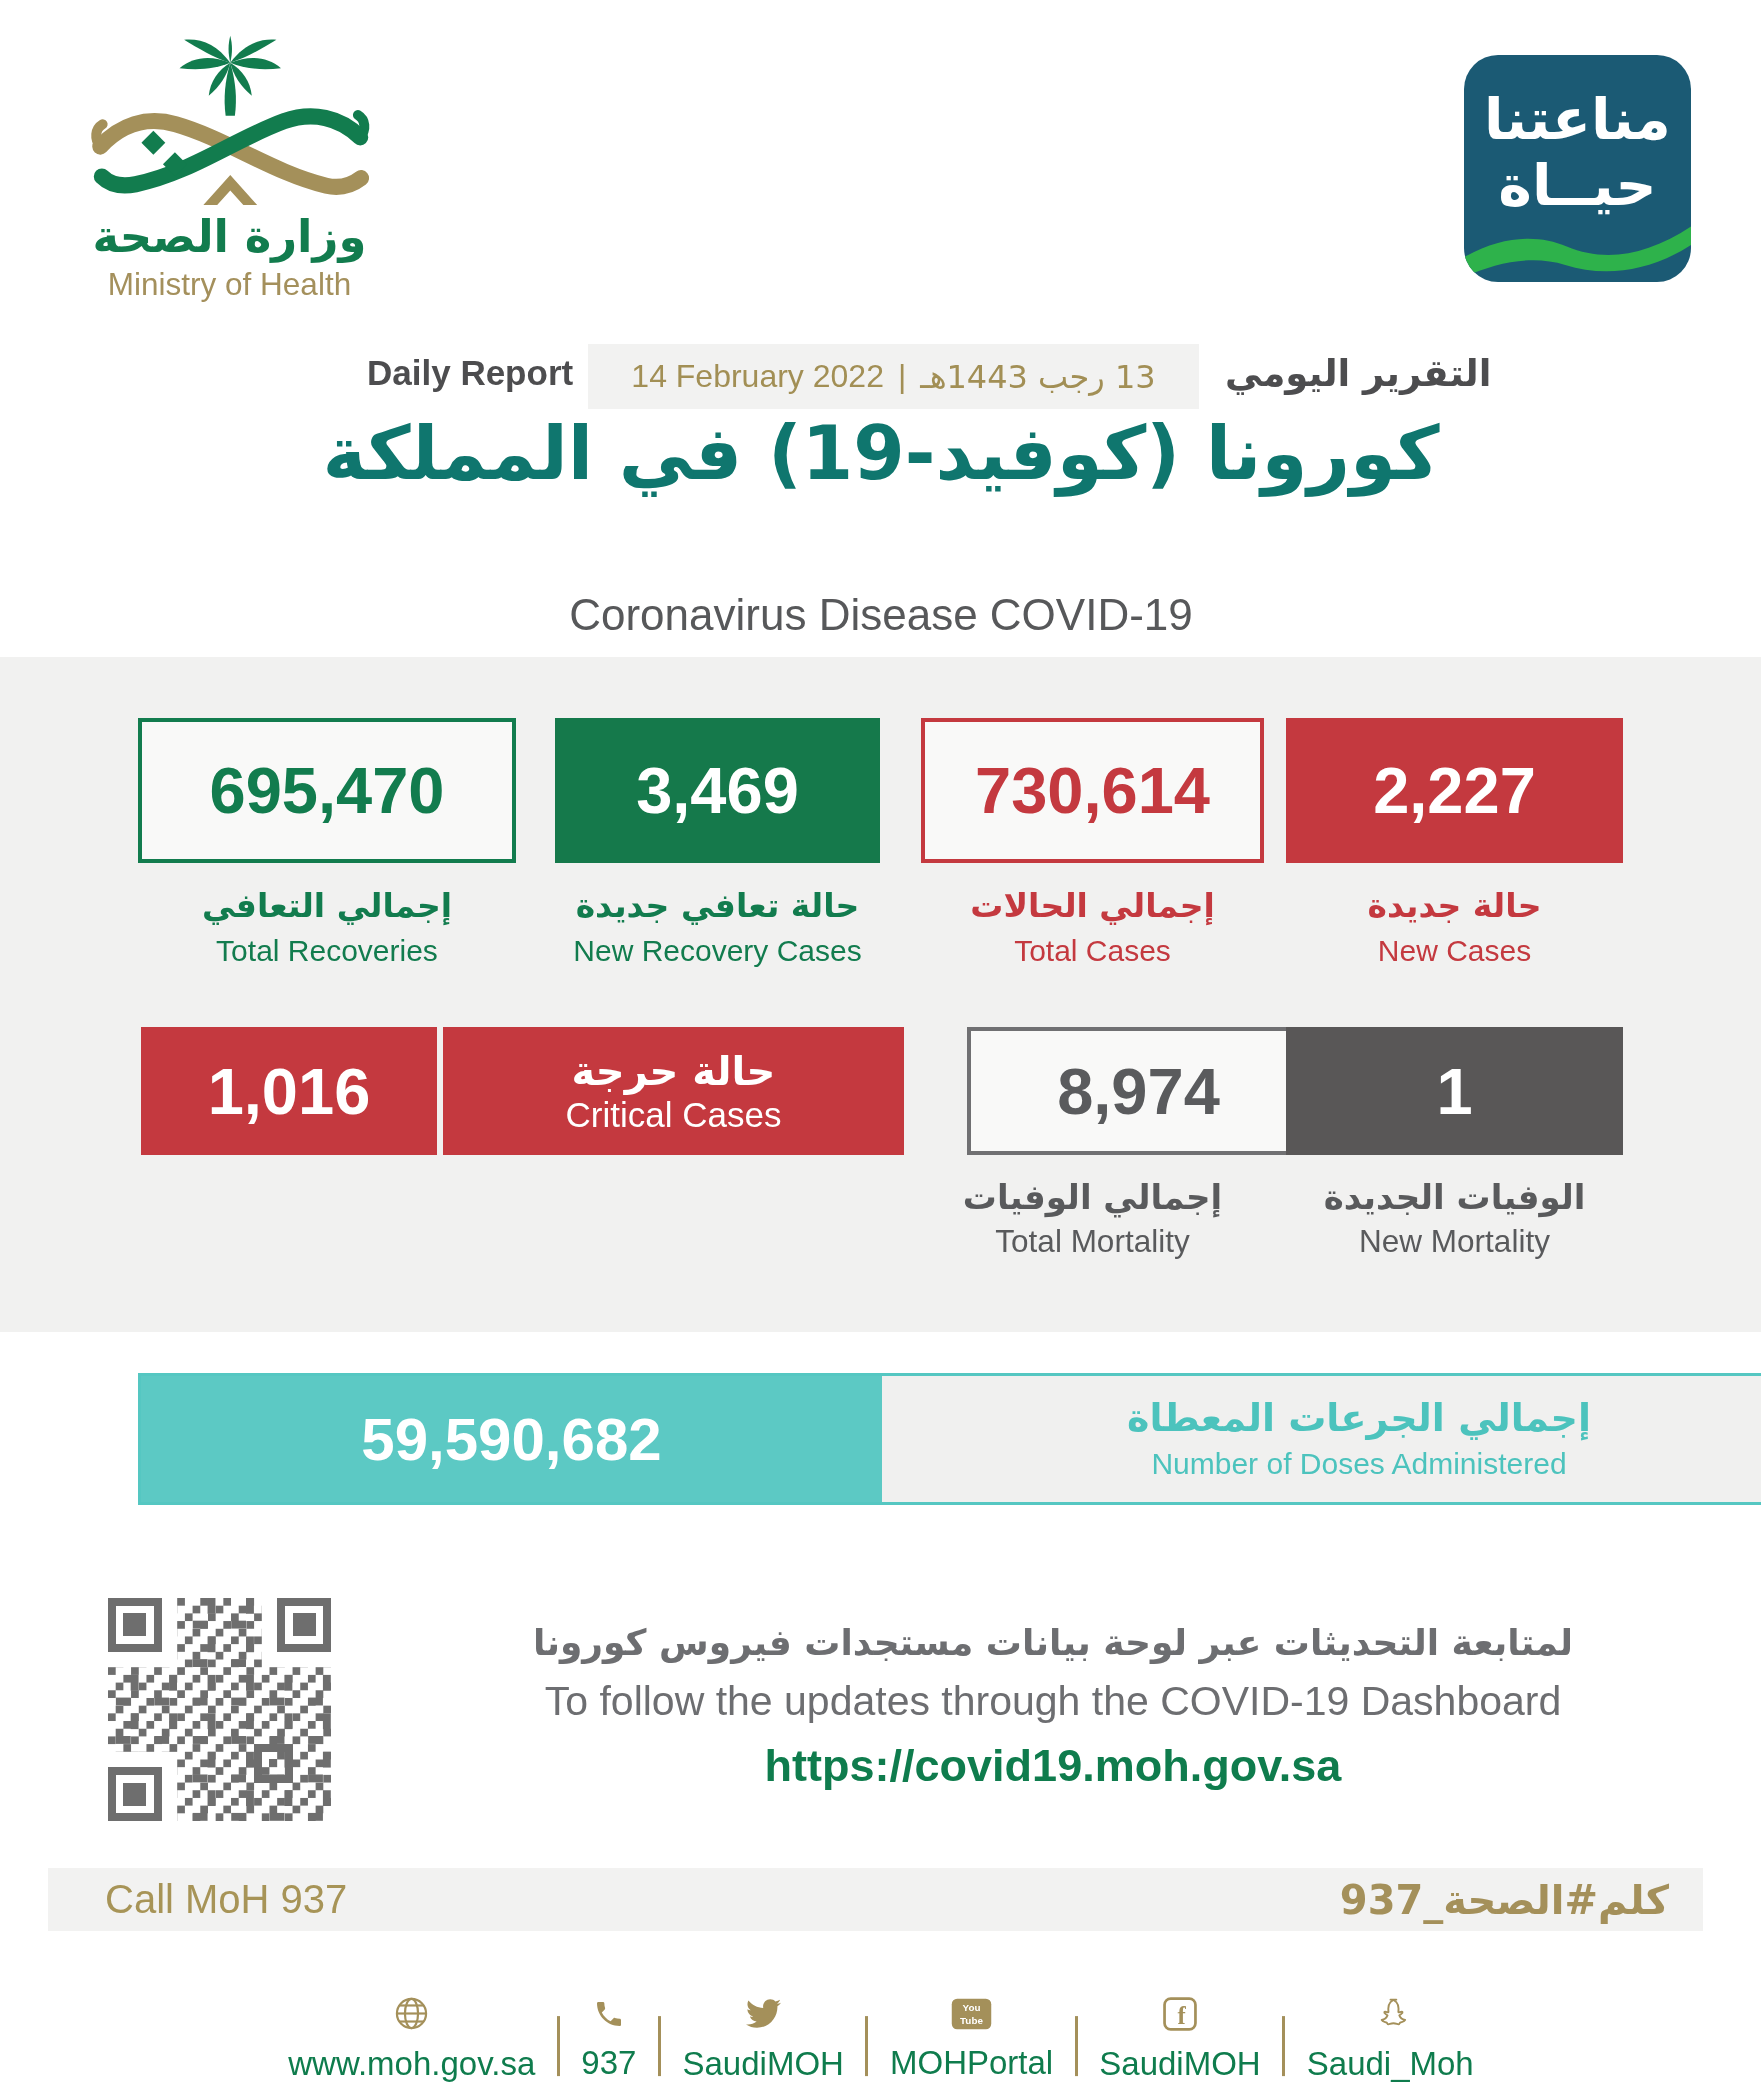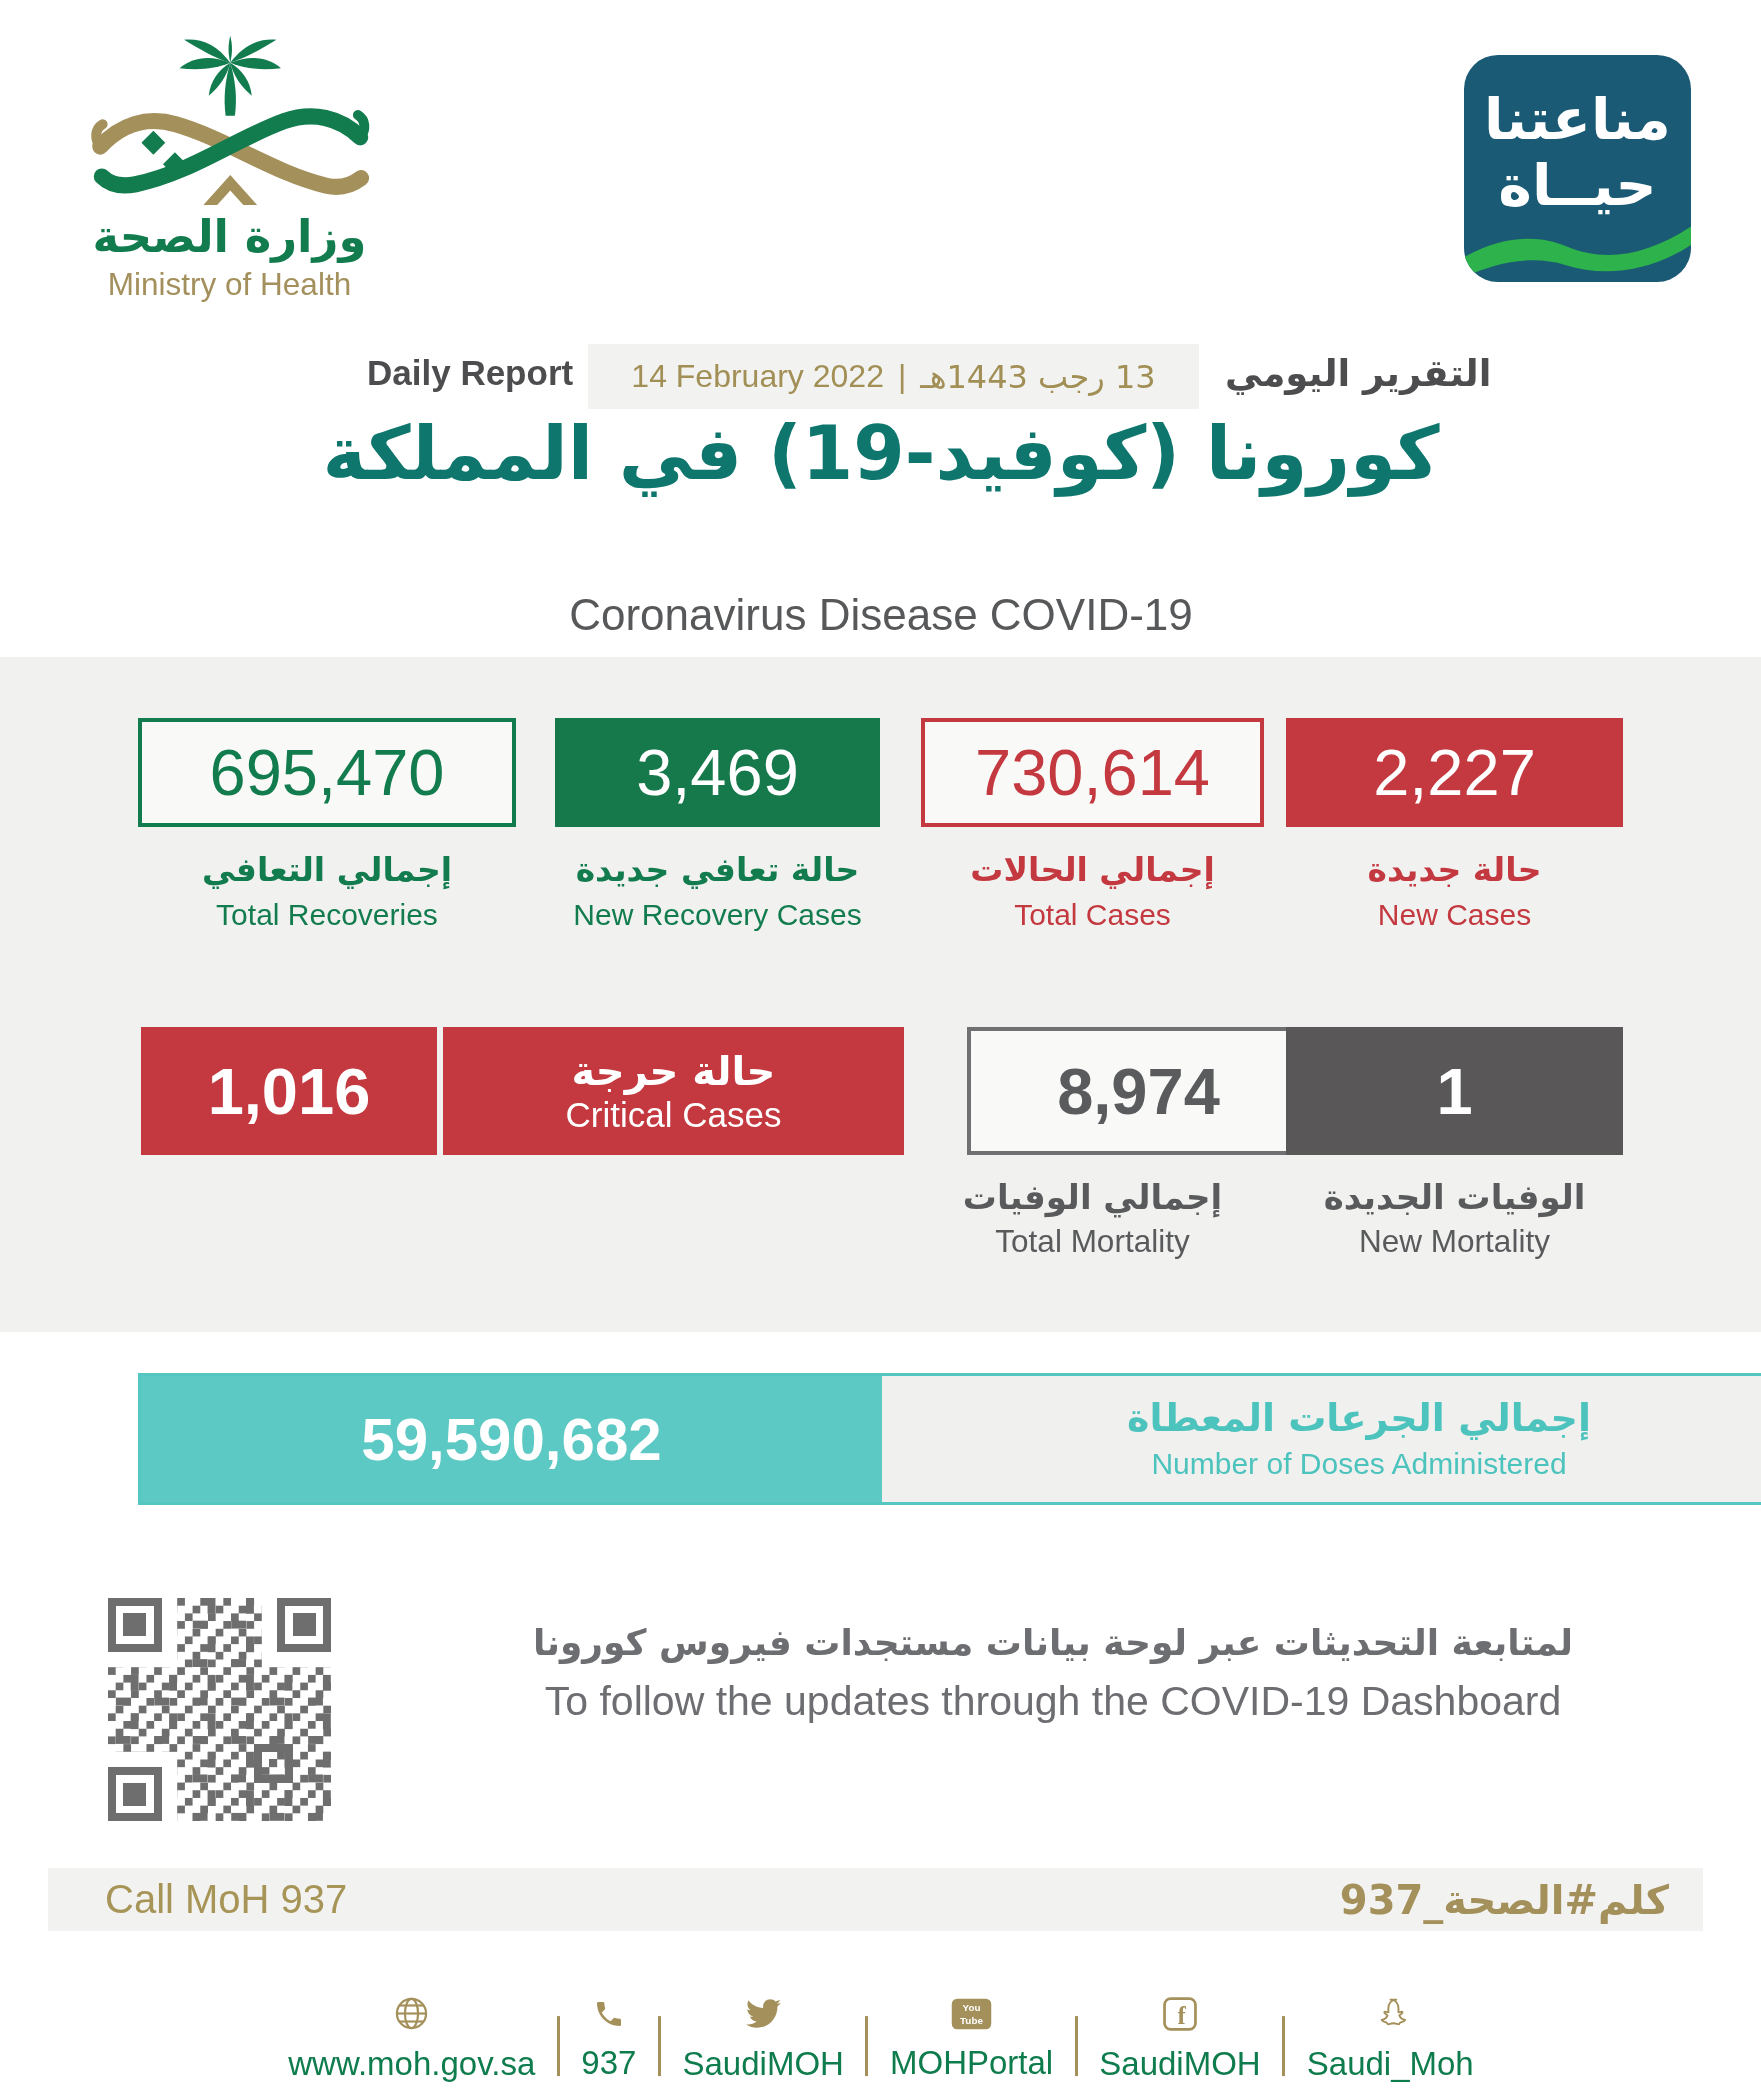--- a/index.html
+++ b/index.html
@@ -22,22 +22,22 @@
             font-size:32px;color:#a28f55;gap:14px;}
   #meta-daily-ar{left:1225px;top:352px;font-size:37px;font-weight:bold;color:#4d4d4f;}
 
   #main-title{left:0;top:411px;width:100%;text-align:center;font-size:74px;font-weight:bold;color:#0f766e;line-height:85px;}
   #sub-title{left:0;top:590px;width:100%;text-align:center;font-size:44px;color:#57585a;}
 
   
   #stats-band{left:0;top:657px;width:1762px;height:675px;background:#f1f1f0;}
 
   .card{position:absolute;display:flex;flex-direction:column;align-items:center;}
-  .num-box{width:100%;height:109px;display:flex;align-items:center;justify-content:center;
-           font-weight:normal;font-size:65px;box-sizing:border-box;}
+  .num-box{width:100%;height:145px;display:flex;align-items:center;justify-content:center;
+           font-weight:bold;font-size:65px;box-sizing:border-box;}
   .outlined-green{border:4.6px solid #127c4e;background:#f9f9f8;color:#127c4e;}
   .filled-green{background:#15794b;color:#ffffff;}
   .outlined-red{border:4.6px solid #c4393f;background:#f9f9f8;color:#c4393f;}
   .filled-red{background:#c4393f;color:#ffffff;}
   .outlined-gray{border:4.6px solid #707072;background:#f9f9f8;color:#5a5b5d;margin-left:46px;}
   .filled-dark{background:#595757;color:#ffffff;}
   .lar{margin-top:23px;font-size:33px;font-weight:bold;line-height:40px;}
   .len{margin-top:6px;font-size:30px;line-height:37px;}
   .green-t{color:#127c4e;} .red-t{color:#c4393f;}
 
@@ -214,20 +214,21 @@
           <rect x="2" y="24" width="3" height="3"></rect>
         <path d="M19 19h5v5h-5z M20 20v3h3v-3z"></path>
           <rect x="21" y="21" width="1" height="1"></rect>
       </g>
     </svg>
   </div>
 
   <div id="follow" class="abs">
     <div class="a ar" dir="rtl">لمتابعة التحديثات عبر لوحة بيانات مستجدات فيروس كورونا</div>
     <div class="e">To follow the updates through the COVID-19 Dashboard</div>
+    <span class="u">https://covid19.moh.gov.sa</span>
   </div>
 
   <div id="gold-band" class="abs">
     <span class="l">Call MoH 937</span>
     <span class="r ar" dir="rtl">كلم#الصحة_937</span>
   </div>
 
   <div id="social" class="abs">
     <div class="soc-item">
       <svg width="35" height="35" viewBox="0 0 48 48">

